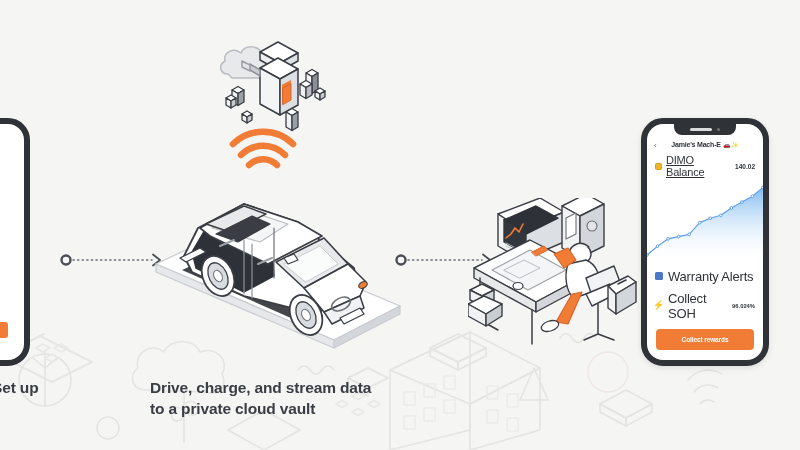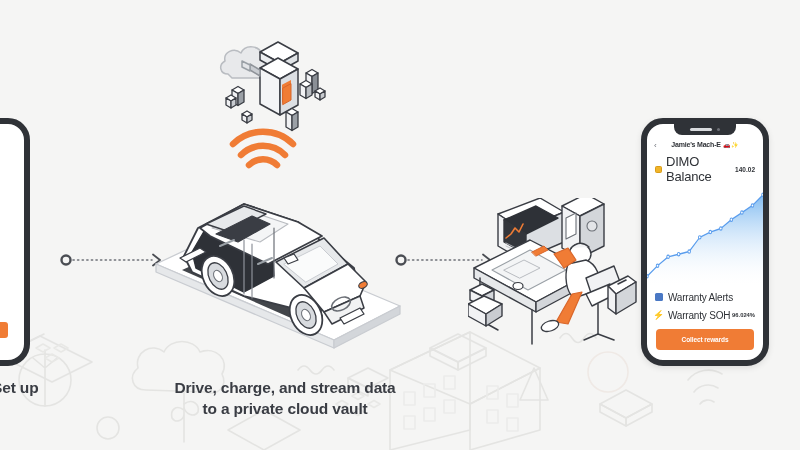--- a/index.html
+++ b/index.html
@@ -19,21 +19,21 @@
   
   .bg-layer {
     position: absolute; inset: 0;
     pointer-events: none;
   }
   .bg-svg { position: absolute; inset: 0; width: 800px; height: 450px; }
 
   
   .caption {
     position: absolute;
-    text-align: center;
+    text-align: left;
     color: #3a3d44;
     font-weight: bold;
     font-size: 15.5px;
     line-height: 1.35;
     letter-spacing: -0.15px;
     white-space: pre-line;
   }
   #cap-left  { left: -8px;  top: 378px; width: 110px; text-align: left; }
   #cap-mid   { left: 150px; top: 378px; width: 270px; }
   #cap-right { left: 500px; top: 378px; width: 215px; }
@@ -89,40 +89,40 @@
 
   .ph-balance {
     display: flex; align-items: center;
     padding: 4px 8px 2px 8px;
   }
   .ph-bal-chip {
     width: 7px; height: 7px; border-radius: 1.5px;
     background: #f0b429; flex: none; margin-right: 4px;
     border: 0.5px solid #d99c18;
   }
-  .ph-bal-label { font-size: 13px; color: #2f3237; letter-spacing: -0.2px; }
+  .ph-bal-label { font-size: 11px; color: #2f3237; letter-spacing: -0.2px; text-decoration: underline; }
   .ph-bal-value { margin-left: auto; font-size: 6.5px; font-weight: bold; color: #2f3237; }
 
   .ph-chart { flex: 1 1 auto; position: relative; min-height: 0; }
   .ph-chart svg { position: absolute; inset: 0; width: 100%; height: 100%; }
 
   .ph-list { padding: 2px 8px 0 8px; }
   .ph-row {
     display: flex; align-items: center;
     padding: 3.5px 0;
   }
   .ph-row-ic {
     width: 8px; height: 8px; flex: none; margin-right: 5px;
     display: flex; align-items: center; justify-content: center;
     font-size: 7px; line-height: 1;
   }
   .ic-warranty { background: #4a78c4; border-radius: 1.5px; }
   .ic-charging { background: #3d9b44; border-radius: 1.5px; }
   .ic-bolt { color: #f4a62a; font-size: 9px; }
-  .ph-row-label { font-size: 10px; color: #2f3237; letter-spacing: -0.2px; }
+  .ph-row-label { font-size: 13px; color: #2f3237; letter-spacing: -0.2px; }
   .ph-row-value { margin-left: auto; font-size: 5.8px; font-weight: bold; color: #2f3237; }
 
   .ph-cta {
     margin: 5px 9px 10px 9px;
     background: #f07c35;
     color: #ffffff;
     border: none;
     border-radius: 4px;
     padding: 7px 0;
     font-size: 6.5px;
@@ -509,21 +509,21 @@
       </div>
 
       <div class="ph-list">
         <div class="ph-row">
           <span class="ph-row-ic ic-warranty"></span>
           <span class="ph-row-label">Warranty Alerts</span>
           <span class="ph-row-value"></span>
         </div>
         <div class="ph-row">
           <span class="ph-row-ic ic-bolt">⚡</span>
-          <span class="ph-row-label">Warranty SOH</span>
+          <span class="ph-row-label">Collect SOH</span>
           <span class="ph-row-value">96.024%</span>
         </div>
       </div>
 
       <button class="ph-cta">Collect rewards</button>
     </div>
   </div>
 
   <div class="caption" id="cap-left">Set up</div>
   <div class="caption" id="cap-mid">Drive, charge, and stream data

